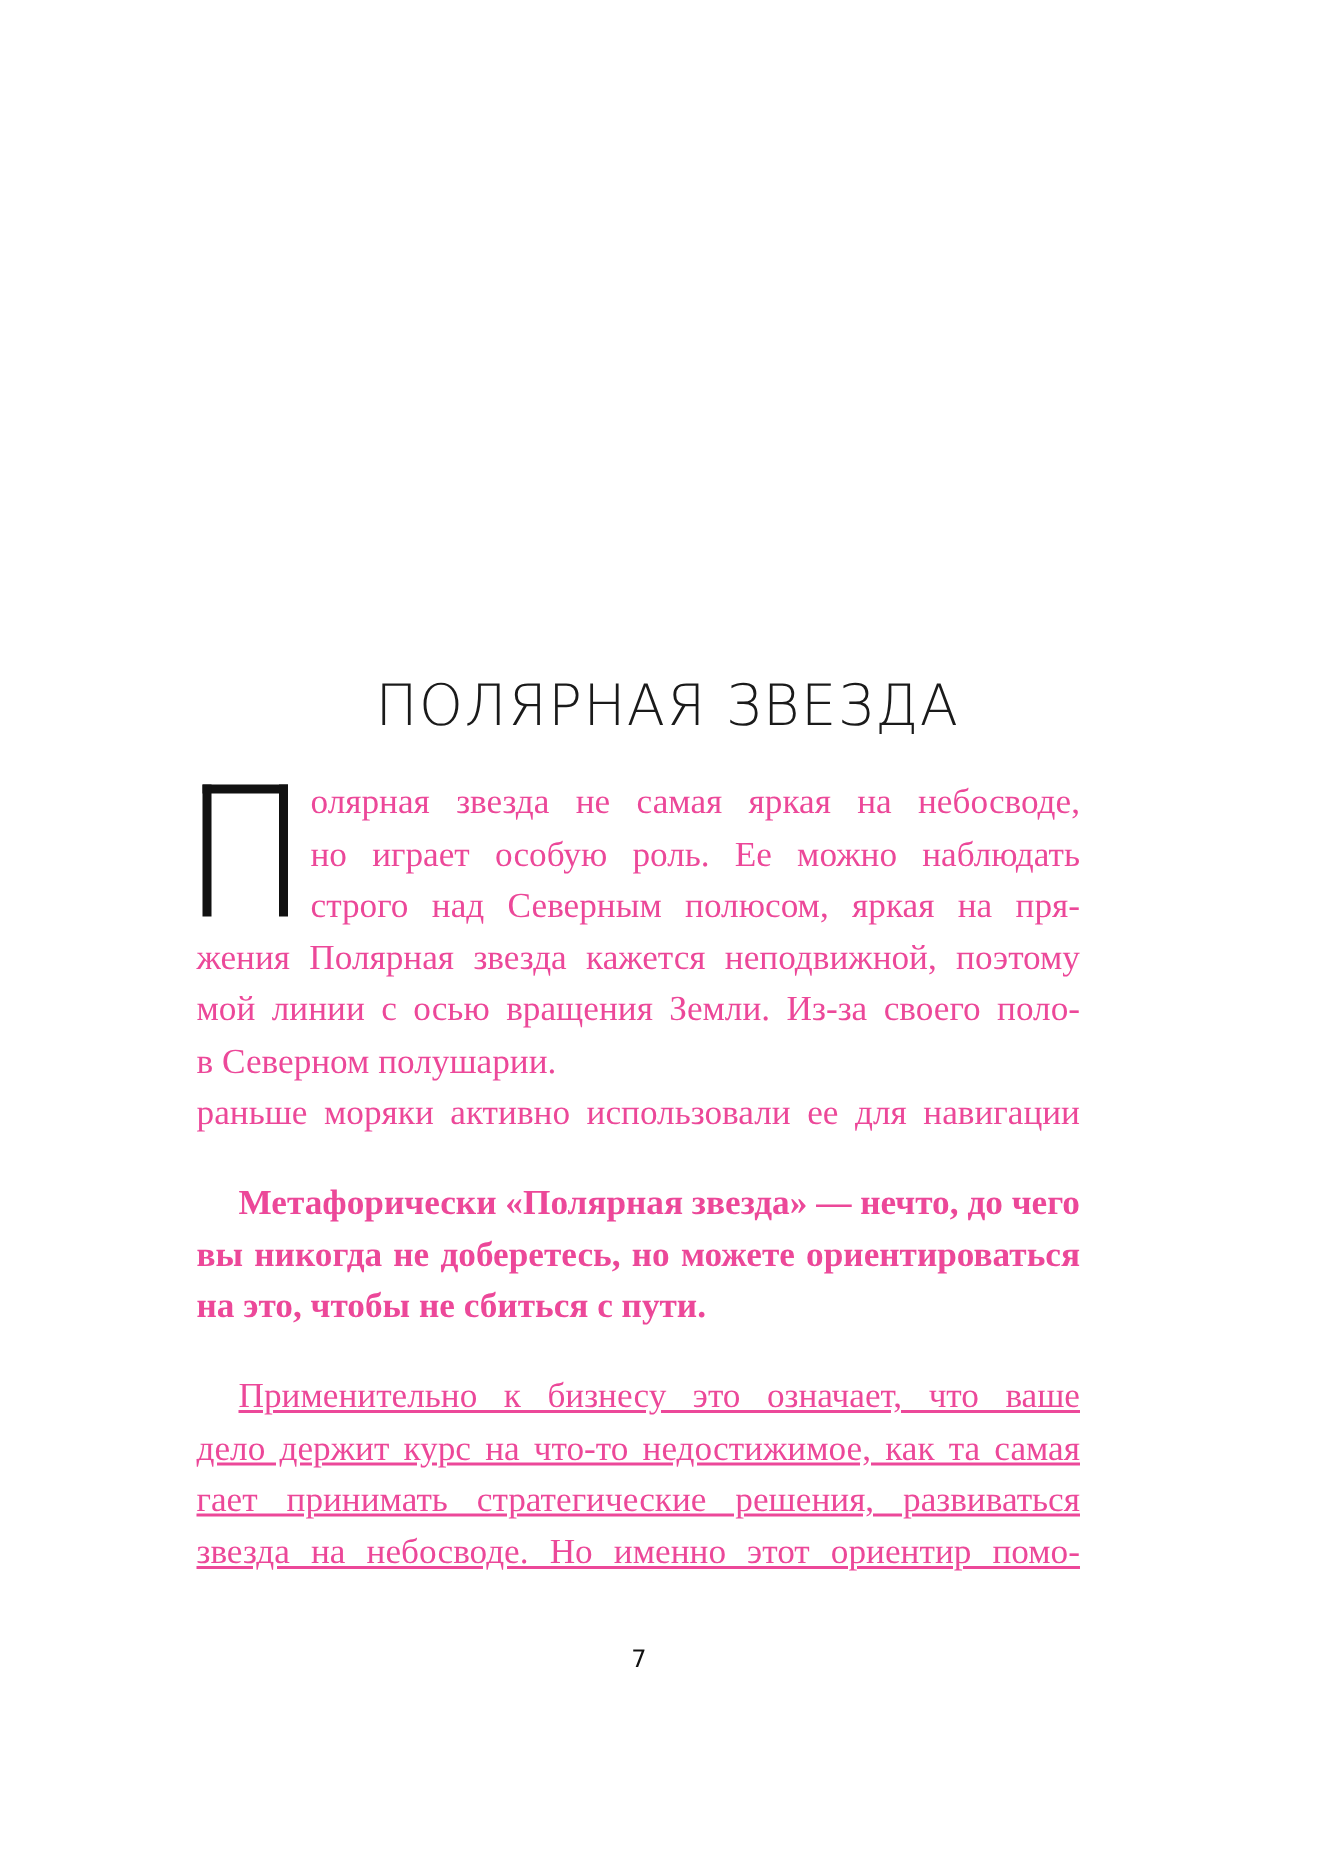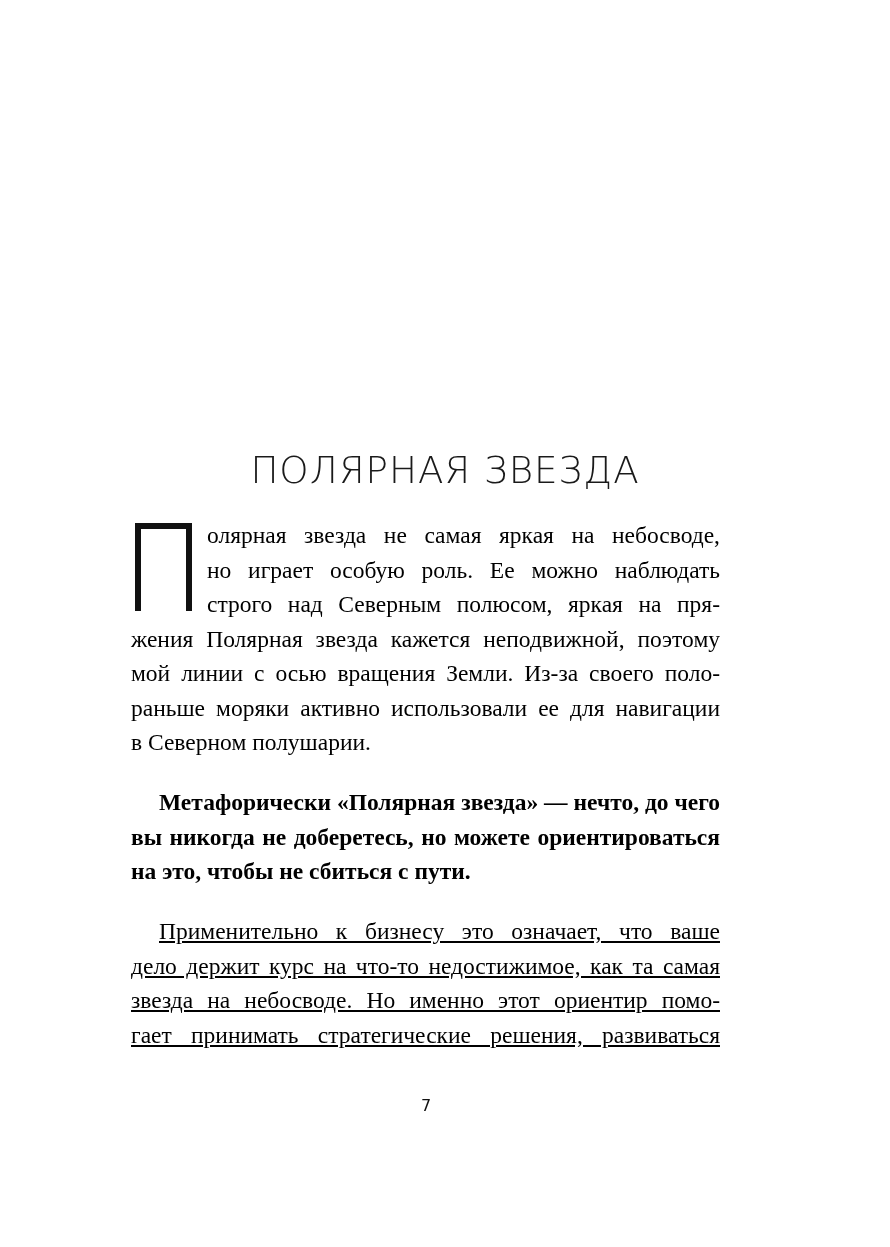--- a/index.html
+++ b/index.html
@@ -28,21 +28,21 @@
     color: #1a1a1a;
     transform: scaleX(0.98);
   }
   .text-block {
     position: absolute;
     left: 131px;
     width: 589px;
     font-family: "Liberation Serif", serif;
     font-size: 23.5px;
     line-height: 34.5px;
-    color: #000000;
+    color: #ec4899;
     text-align: justify;
   }
   .line {
     display: block;
     height: 34.5px;
     white-space: nowrap;
     text-align-last: justify;
     text-align: justify;
   }
   .line.last {
@@ -85,30 +85,30 @@
 <div class="page-title">ПОЛЯРНАЯ ЗВЕЗДА</div>
 
 <div class="drop-cap" aria-label="П"></div>
 
 <div class="text-block p1">
   <span class="line dropindent">олярная звезда не самая яркая на небосводе,</span>
   <span class="line dropindent">но играет особую роль. Ее можно наблюдать</span>
   <span class="line dropindent">строго над Северным полюсом, яркая на пря-</span>
   <span class="line">жения Полярная звезда кажется неподвижной, поэтому</span>
   <span class="line">мой линии с осью вращения Земли. Из-за своего поло-</span>
+  <span class="line last">в Северном полушарии.</span>
   <span class="line">раньше моряки активно использовали ее для навигации</span>
-  <span class="line last">в Северном полушарии.</span>
 </div>
 
 <div class="text-block p2">
   <span class="line indent">Метафорически «Полярная звезда» — нечто, до чего</span>
   <span class="line">вы никогда не доберетесь, но можете ориентироваться</span>
   <span class="line last">на это, чтобы не сбиться с пути.</span>
 </div>
 
 <div class="text-block p3">
   <span class="line indent">Применительно к бизнесу это означает, что ваше</span>
   <span class="line">дело держит курс на что-то недостижимое, как та самая</span>
+  <span class="line">гает принимать стратегические решения, развиваться</span>
   <span class="line">звезда на небосводе. Но именно этот ориентир помо-</span>
-  <span class="line">гает принимать стратегические решения, развиваться</span>
 </div>
 
 <div class="page-number">7</div>
 
 </body></html>

